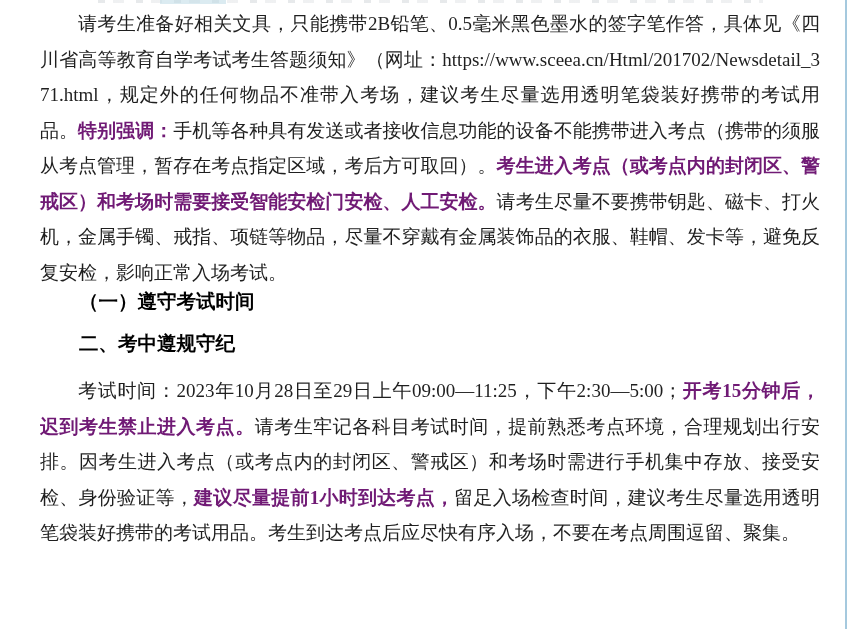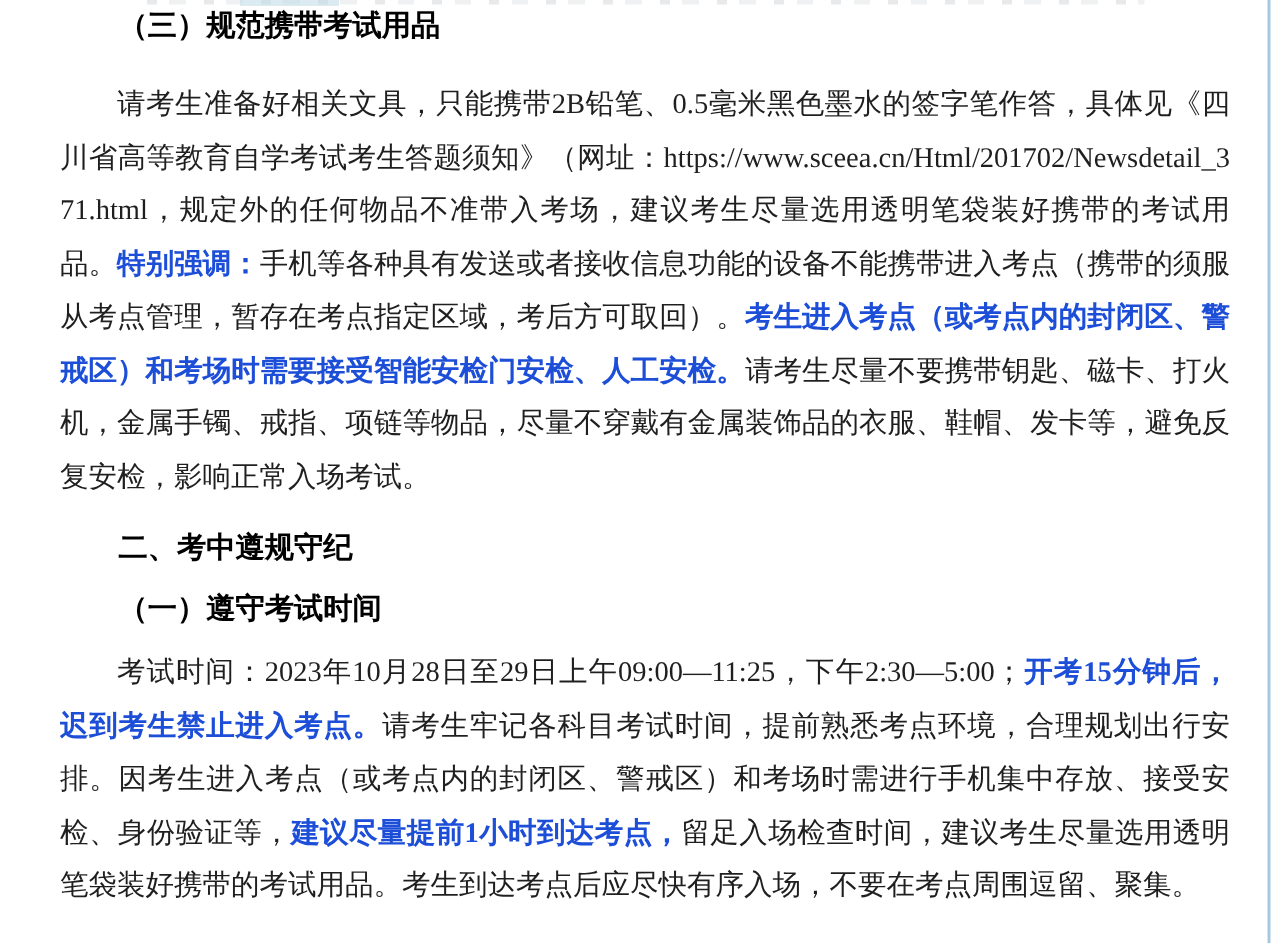--- a/index.html
+++ b/index.html
@@ -68,35 +68,34 @@
   .para {
     font-size: 19px;
     line-height: 35.5px;
     text-indent: 2em;
     text-align: justify;
     word-break: break-all;
     overflow-wrap: anywhere;
   }
   .para .bold {
     font-weight: bold;
-    color: #1d4ed8;
+    color: #701a75;
   }
 </style>
 </head>
 <body>
 
 <div class="page">
   <div class="top-artifact"></div>
   <div class="top-artifact-blue"></div>
   <div class="right-border"></div>
 
   <div class="content">
-    <div class="heading h-sec3">（三）规范携带考试用品</div>
 
     <p class="para"><span>请考生准备好相关文具，只能携带2B铅笔、0.5毫米黑色墨水的签字笔作答，具体见《四川省高等教育自学考试考生答题须知》（网址：</span><span>https://www.sceea.cn/Html/201702/Newsdetail_371.html</span><span>，规定外的任何物品不准带入考场，建议考生尽量选用透明笔袋装好携带的考试用品。</span><span class="bold">特别强调：</span><span>手机等各种具有发送或者接收信息功能的设备不能携带进入考点（携带的须服从考点管理，暂存在考点指定区域，考后方可取回）。</span><span class="bold">考生进入考点（或考点内的封闭区、警戒区）和考场时需要接受智能安检门安检、人工安检。</span><span>请考生尽量不要携带钥匙、磁卡、打火机，金属手镯、戒指、项链等物品，尽量不穿戴有金属装饰品的衣服、鞋帽、发卡等，避免反复安检，影响正常入场考试。</span></p>
 
+    <div class="heading h-sec1">（一）遵守考试时间</div>
+
     <div class="heading h-part2">二、考中遵规守纪</div>
-
-    <div class="heading h-sec1">（一）遵守考试时间</div>
 
     <p class="para"><span>考试时间：2023年10月28日至29日上午09:00—11:25，下午2:30—5:00；</span><span class="bold">开考15分钟后，迟到考生禁止进入考点。</span><span>请考生牢记各科目考试时间，提前熟悉考点环境，合理规划出行安排。因考生进入考点（或考点内的封闭区、警戒区）和考场时需进行手机集中存放、接受安检、身份验证等，</span><span class="bold">建议尽量提前1小时到达考点，</span><span>留足入场检查时间，建议考生尽量选用透明笔袋装好携带的考试用品。考生到达考点后应尽快有序入场，不要在考点周围逗留、聚集。</span></p>
   </div>
 </div>
 
 </body></html>

